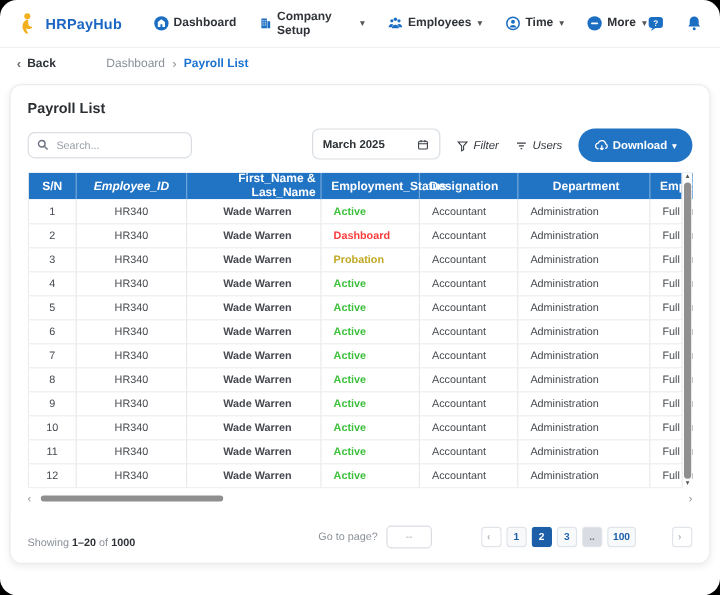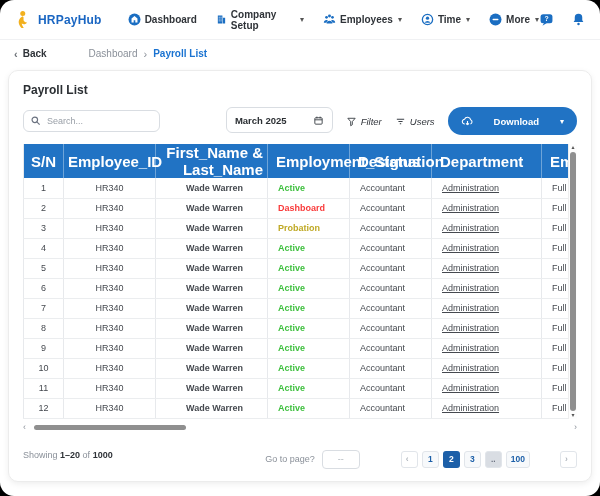--- a/index.html
+++ b/index.html
@@ -34,48 +34,48 @@
   .controls{display:flex;align-items:center;margin:0 2px 9px;}
   .search-box{position:relative;width:137px;}
   .search-box svg{position:absolute;left:7px;top:5px;width:11px;height:11px;}
   .search-box input{width:100%;height:22px;border:1px solid #d9dde2;border-radius:6px;padding:0 6px 0 23px;font-size:9px;color:#3a3f45;outline:none;}
   .search-box input::placeholder{color:#9aa0a8;}
   .right-controls{margin-left:auto;display:flex;gap:13px;}
   .month-box{display:flex;align-items:center;gap:26px;border:1px solid #d9dde2;border-radius:6px;height:26px;padding:0 8px;font-size:9.5px;font-weight:600;color:#2b2f33;cursor:pointer;}
   .month-box svg{width:11px;height:11px;}
   .tool-btn{display:flex;align-items:center;gap:4px;font-size:9.5px;color:#33373d;cursor:pointer;font-style:italic;}
   .tool-btn svg{width:11px;height:11px;}
-  .download-btn{display:flex;align-items:center;gap:20px;height:28px;padding:0 13px;border:none;border-radius:15px;color:#fff;font-size:9.5px;font-weight:600;cursor:pointer;}
+  .download-btn{display:flex;align-items:center;gap:3px;height:28px;padding:0 13px;border:none;border-radius:15px;color:#fff;font-size:9.5px;font-weight:600;cursor:pointer;}
   .download-btn svg{width:13px;height:13px;}
   .download-btn .caret{color:#fff;}
 
   
   .table-viewport{position:relative;overflow:hidden;margin:0 2px;}
   table{border-collapse:collapse;table-layout:fixed;width:638px;border-left:1px solid #e7e9ec;}
-  th{height:21px;color:#fff;font-size:15px;font-weight:bold;border-right:1px solid rgba(255,255,255,.35);padding:0 4px;}
+  th{height:21px;color:#fff;font-size:10px;font-weight:bold;border-right:1px solid rgba(255,255,255,.35);padding:0 4px;}
   td{height:20px;font-size:9px;color:#45494f;background:#fff;border-bottom:1px solid #ebedef;border-right:1px solid #e7e9ec;padding:0 4px;white-space:nowrap;overflow:hidden;}
   th:nth-child(1){width:40px;} td:nth-child(1){text-align:center;}
   th:nth-child(2){width:92px;} td:nth-child(2){text-align:center;}
   th:nth-child(3){width:112px;text-align:right;} td:nth-child(3){text-align:center;padding-left:10px;font-weight:bold;}
   th:nth-child(4){width:82px;text-align:left;padding-left:8px;} td:nth-child(4){padding-left:10px;font-weight:600;}
   th:nth-child(5){width:82px;text-align:left;padding-left:8px;} td:nth-child(5){padding-left:10px;}
-  th:nth-child(6){width:110px;text-align:left;padding-left:8px;} td:nth-child(6){padding-left:10px;text-decoration:underline;}
+  th:nth-child(6){width:110px;text-align:center;padding-left:8px;} td:nth-child(6){padding-left:10px;}
   th:nth-child(7){width:120px;text-align:left;padding-left:8px;} td:nth-child(7){padding-left:10px;}
 
   .vscroll{position:absolute;top:0;right:0;width:9px;height:100%;background:#fdfdfd;border-left:1px solid #eee;display:flex;flex-direction:column;align-items:center;padding:0;}
   .vscroll .arr{font-size:6px;line-height:7px;color:#555;}
   .vthumb{flex:1;width:6px;background:#8f8f8f;border-radius:3px;margin:1px 0;}
 
   .hscroll{position:relative;height:13px;margin:2px 2px 0;display:flex;align-items:center;}
   .hscroll .arr{font-size:9px;color:#8a9099;line-height:13px;}
   .hscroll .arr.right{margin-left:auto;}
   .hthumb{position:absolute;left:11px;top:4px;width:152px;height:5px;background:#8f8f8f;border-radius:3px;}
 
   
-  .card-footer{display:flex;align-items:flex-start;margin:16px 2px 2px;font-size:9px;color:#8a9099;}
+  .card-footer{display:flex;align-items:flex-end;margin:16px 2px 2px;font-size:9px;color:#8a9099;}
   .showing b{color:#2f3338;}
   .goto{margin-left:auto;display:flex;align-items:center;gap:7px;}
   .goto-input{width:38px;height:19px;border:1px solid #d9dde2;border-radius:4px;font-size:9px;text-align:center;color:#3a3f45;outline:none;}
   .goto-input::placeholder{color:#b0b6bd;}
   .pagination{display:flex;align-items:center;gap:4px;margin-left:8px;}
   .pg-btn{min-width:17px;height:17px;padding:0 4px;border:1px solid #e1e5ea;border-radius:3px;background:#f7f9fb;font-size:8.5px;color:#1c5fa8;font-weight:600;cursor:pointer;}
   .pg-btn.nav{color:#b0b6bd;background:#fff;}
   .pg-btn.ellipsis{background:#d9dde3;color:#6b7280;}
   .pg-btn.active{color:#fff;border-color:transparent;}
 </style>
@@ -214,21 +214,21 @@
           <span class="caret">▾</span>
         </button>
       </div>
     </div>
 
     <div class="table-viewport">
       <table>
         <thead>
           <tr style="background: rgb(33, 115, 196);">
               <th style="background: rgb(33, 115, 196);">S/N</th>
-              <th style="background: rgb(33, 115, 196);">Employee_ID</th>
+              <th style="background: rgb(33, 115, 196); font-style: italic;">Employee_ID</th>
               <th style="background: rgb(33, 115, 196);">First_Name &amp; Last_Name</th>
               <th style="background: rgb(33, 115, 196);">Employment_Status</th>
               <th style="background: rgb(33, 115, 196);">Designation</th>
               <th style="background: rgb(33, 115, 196);">Department</th>
               <th style="background: rgb(33, 115, 196);">Employment_Type</th>
             </tr>
         </thead>
         <tbody>
             <tr>
               <td>1</td>

